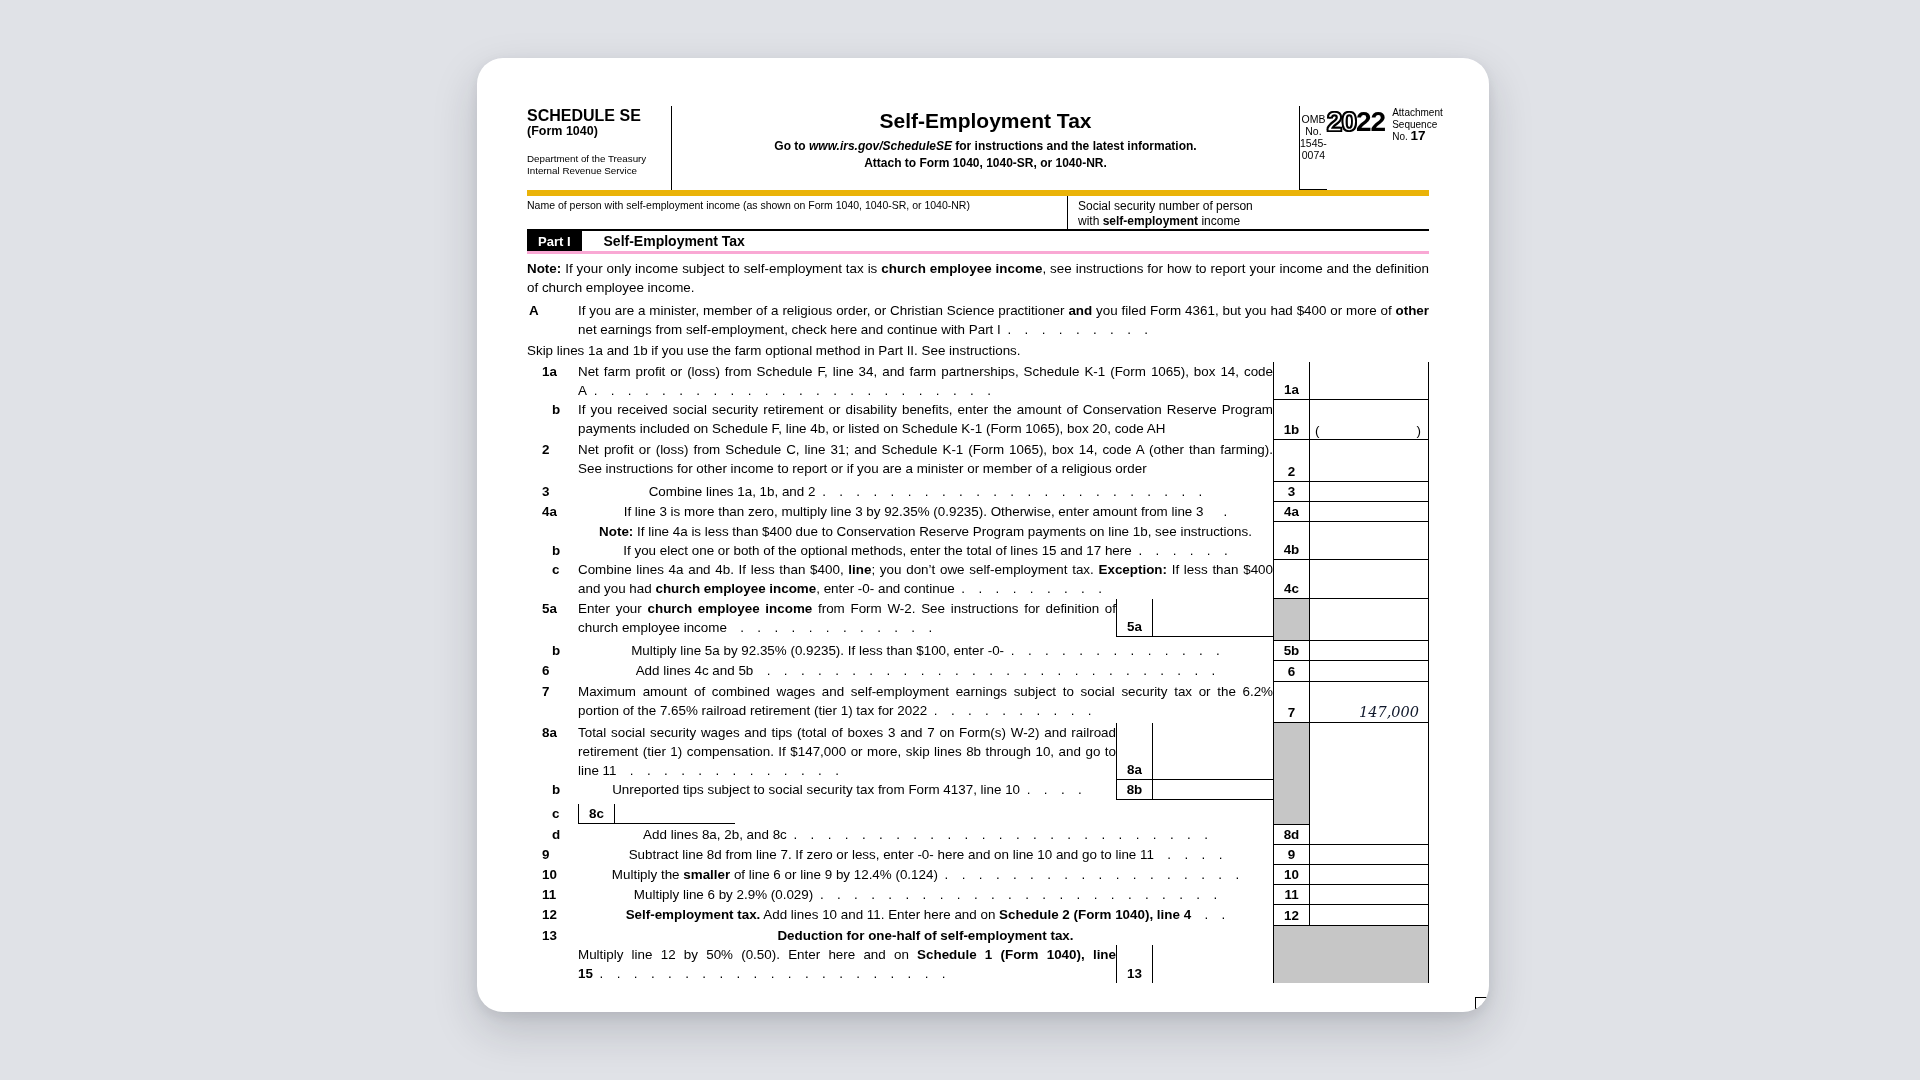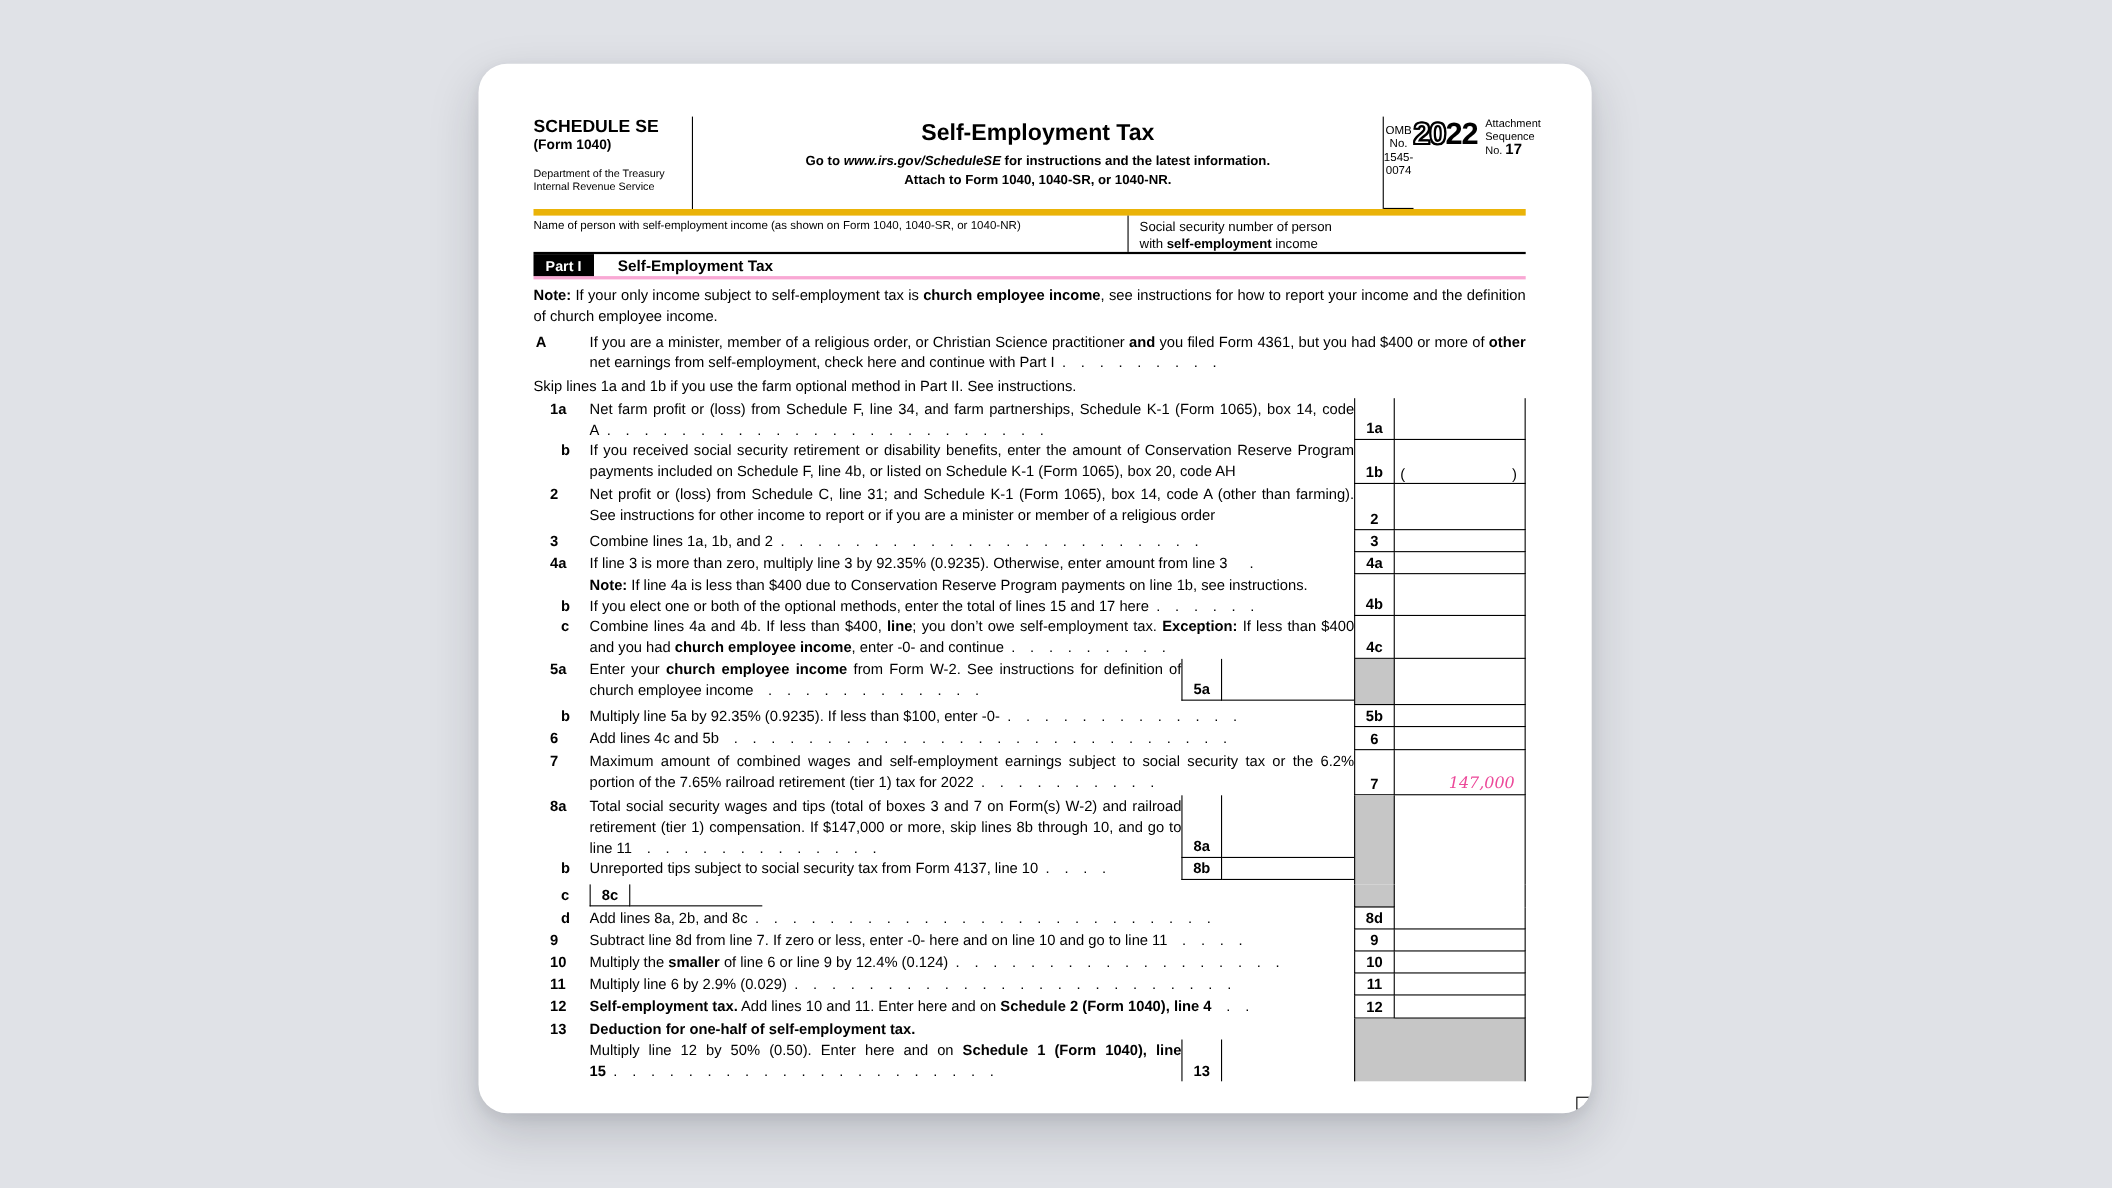--- a/index.html
+++ b/index.html
@@ -2,21 +2,21 @@
 <html><head>
 <meta charset="utf-8">
 <style>
   * { box-sizing: border-box; margin: 0; padding: 0; }
   html,body { width:1920px; height:1080px; }
   body { font-family: "Liberation Sans", sans-serif; color:#000; }
 
   .stage { position:relative; width:1920px; height:1080px; background:#e0e2e7; overflow:hidden; }
 
   .card {
-    position:absolute; left:435px; top:58px; width:1012px; height:954px;
+    position:absolute; left:477px; top:58px; width:1012px; height:954px;
     background:#fff; border-radius:26px;
     box-shadow:0 18px 45px rgba(20,25,40,.18), 0 4px 12px rgba(20,25,40,.08);
     padding:48px 60px 0 50px; overflow:hidden;
   }
 
   
   .hdr { display:flex; height:84px; }
   .hdr-l { width:145px; border-right:1.5px solid #000; padding-top:1px; }
   .h-sched { font-size:16px; font-weight:bold; line-height:17px; }
   .h-form  { font-size:12.5px; font-weight:bold; line-height:14px; }
@@ -50,38 +50,38 @@
   .chk { position:absolute; right:2px; bottom:3px; width:12px; height:12px; border:1.5px solid #000; background:#fff; }
   .skipline { font-size:13.4px; line-height:19px; margin-top:2px; white-space:nowrap; }
 
   
   .grid { margin-top:2px; }
   .band { display:flex; align-items:stretch; }
   .tz { flex:1; display:flex; flex-direction:column; }
   .ln { display:flex; }
   .gn { width:51px; flex:none; font-weight:bold; font-size:13.4px; line-height:19px; padding-left:15px; }
   .gn.sub { padding-left:25px; }
-  .tx { flex:1; font-size:13.4px; line-height:19px; }
+  .tx { flex:1; font-size:13.4px; line-height:19px;text-align:center; }
   .txfull { flex:1; font-size:13.4px; line-height:19px; white-space:nowrap; }
   .just { text-align:justify; }
   .nw { white-space:nowrap; overflow:hidden; }
   .nc { width:37px; flex:none; border-left:1.5px solid #000; border-right:1.5px solid #000;
         display:flex; align-items:flex-end; justify-content:center;
         font-weight:bold; font-size:13.4px; line-height:19px; }
   .ac { width:119px; flex:none; border-right:1.5px solid #000; position:relative; }
   .ib { width:37px; flex:none; border-left:1.5px solid #000; border-right:1.5px solid #000;
         display:flex; align-items:flex-end; justify-content:center;
         font-weight:bold; font-size:13.4px; line-height:19px; }
   .ia { width:120px; flex:none; }
   .bb { border-bottom:1.5px solid #000; }
   .gray { background:#c6c6c6; }
   .ncac { width:156px; flex:none; border-left:1.5px solid #000; border-right:1.5px solid #000; background:#c6c6c6; }
   .p1 { padding-bottom:1px; } .p2 { padding-bottom:2px; } .p3 { padding-bottom:3px; } .p4 { padding-bottom:4px; }
   .acparen { display:flex; align-items:flex-end; justify-content:space-between; padding:0 7px 1px 5px; font-size:13.4px; }
-  .val { position:absolute; right:9px; bottom:2px; font-family:"DejaVu Serif", serif; font-style:italic; font-size:14.5px; color:#ec4899; }
+  .val { position:absolute; right:9px; bottom:2px; font-family:"DejaVu Serif", serif; font-style:italic; font-size:14.5px; color:#0f172a; }
 </style>
 </head>
 <body>
 
 <div class="stage">
   <div class="card">
 
     <div class="hdr">
       <div class="hdr-l">
         <div class="h-sched">SCHEDULE SE</div>

